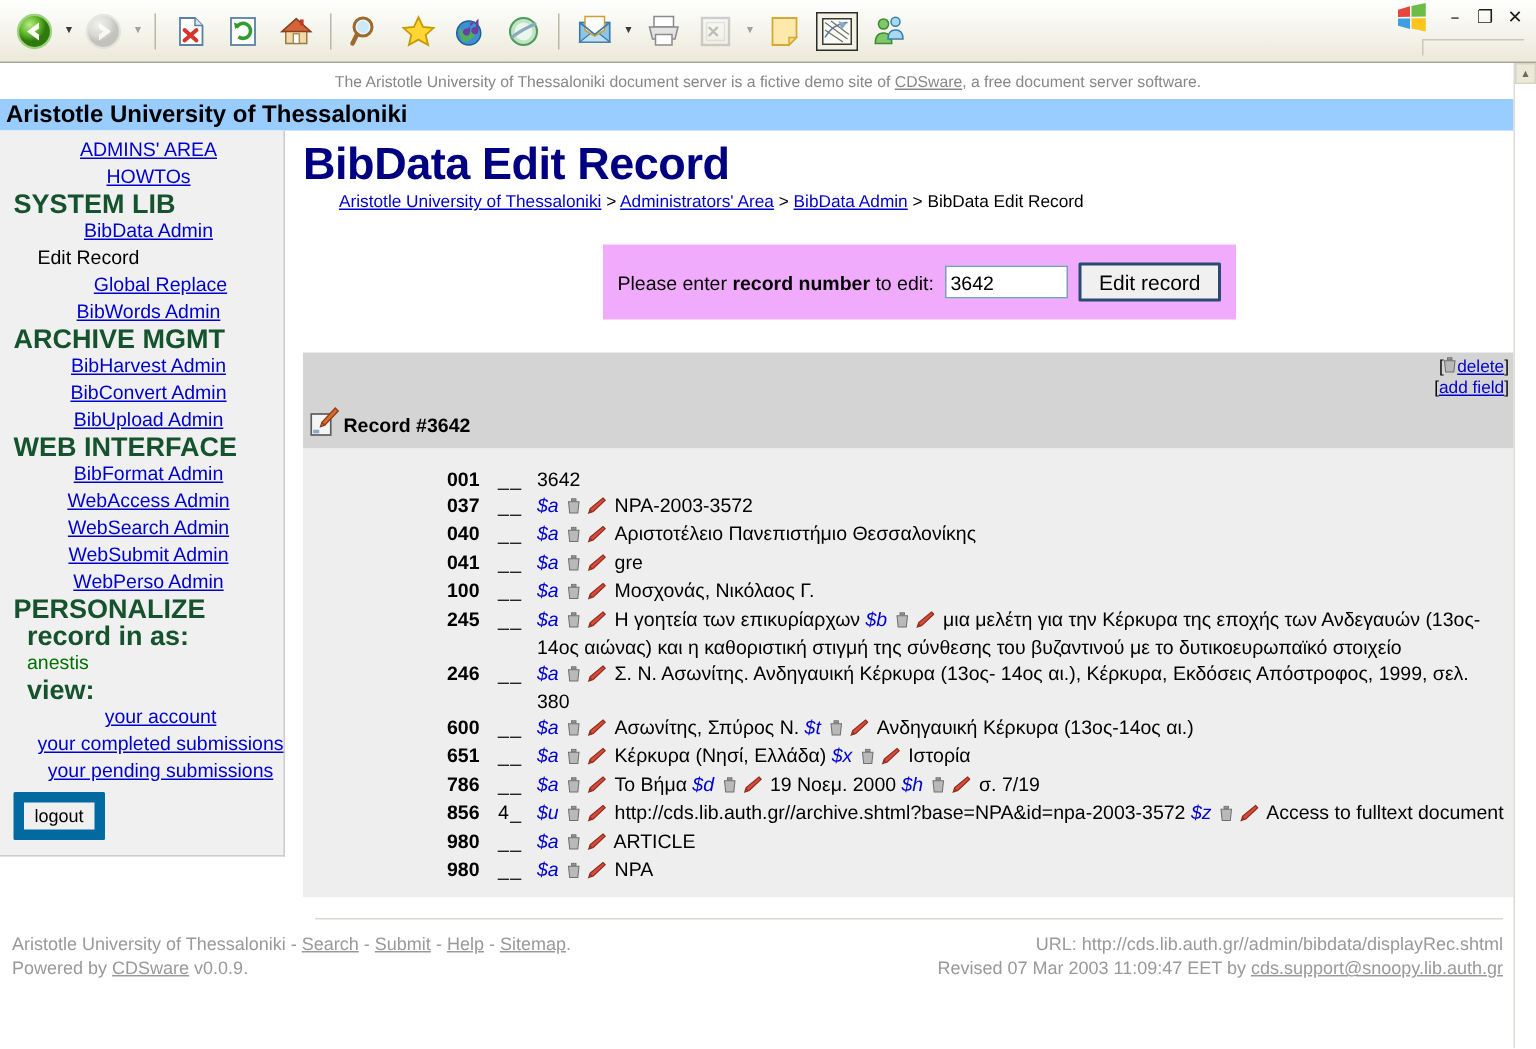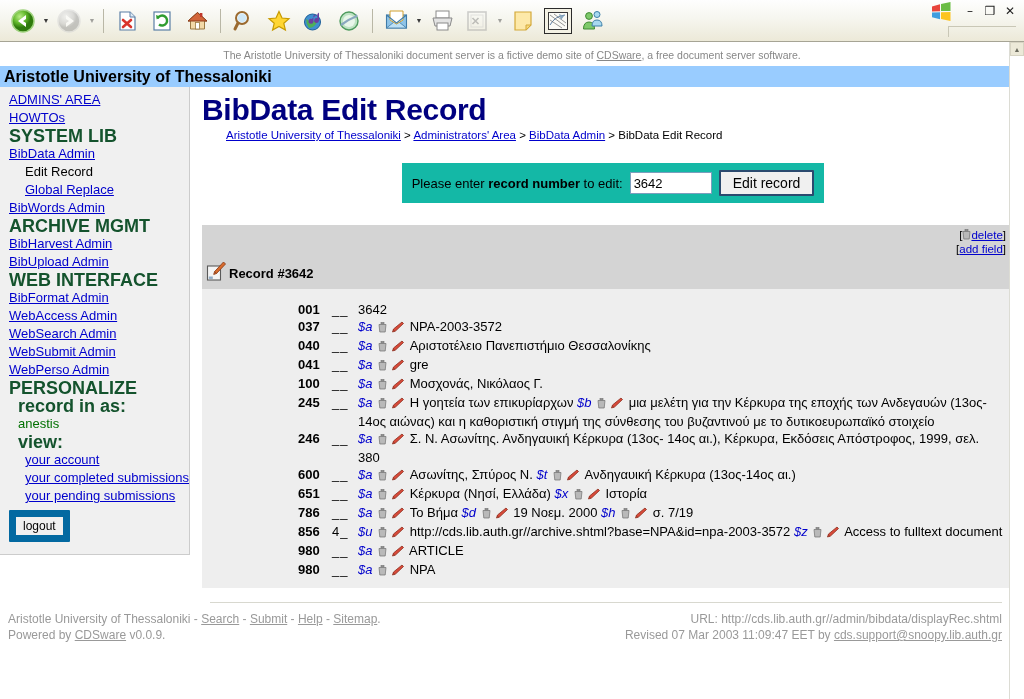--- a/index.html
+++ b/index.html
@@ -70,21 +70,21 @@
   #columns{display:flex;align-items:flex-start;}
 
   
   #sidebar{
     width:190px;min-height:468px;background:#f0f0f0;border-right:1px solid #cccccc;
     border-bottom:1px solid #cccccc;padding:4px 0 10px 0;box-sizing:border-box;
     flex:0 0 190px;
   }
   .nav-link{
     display:block;color:#0000cc;text-decoration:underline;font-size:13px;
-    line-height:18px;padding-left:9px;white-space:nowrap;
+    line-height:18px;padding-left:9px;white-space:nowrap;text-align:center;
   }
   .nav-head{
     display:block;font-weight:bold;color:#14532d;font-size:18px;line-height:18px;
     padding-left:9px;white-space:nowrap;
   }
   .nav-sub{padding-left:25px;}
   .nav-plain{
     display:block;color:#000;font-size:13px;line-height:18px;padding-left:25px;
     white-space:nowrap;
   }
@@ -104,21 +104,21 @@
     font-size:30px;font-weight:bold;color:#000080;margin:0 0 2px 0;
     font-family:"Liberation Sans",sans-serif;letter-spacing:-0.3px;
   }
   #breadcrumb{font-size:11.5px;color:#000;padding-left:24px;margin-bottom:22px;}
   #breadcrumb a{color:#0000cc;text-decoration:underline;}
   #breadcrumb .sep{color:#000;}
 
   
   #search-row{display:flex;justify-content:center;}
   #search-box{
-    background:#14b8a6;padding:7px 10px;display:flex;align-items:center;gap:7px;
+    background:#f0abfc;padding:12px 10px;display:flex;align-items:center;gap:7px;
     font-size:13px;
   }
   #search-box .lbl{white-space:nowrap;}
   #recnum{
     width:74px;height:18px;font-family:"Liberation Sans",sans-serif;font-size:13px;
     border:1px solid #7b9ebd;padding:1px 3px;box-sizing:content-box;background:#fff;
   }
   #edit-record-btn{
     font-family:"Liberation Sans",sans-serif;font-size:14px;padding:3px 12px;
     background:#f0f0f0;border:2px solid #2b4a6f;color:#000;cursor:pointer;
@@ -356,20 +356,21 @@
       <div id="sidebar-items">
           <a href="#" class="nav-link">ADMINS' AREA</a>
           <a href="#" class="nav-link">HOWTOs</a>
           <span class="nav-head">SYSTEM LIB</span>
           <a href="#" class="nav-link">BibData Admin</a>
           <span class="nav-plain">Edit Record</span>
           <a href="#" class="nav-link nav-sub">Global Replace</a>
           <a href="#" class="nav-link">BibWords Admin</a>
           <span class="nav-head">ARCHIVE MGMT</span>
           <a href="#" class="nav-link">BibHarvest Admin</a>
+          <a href="#" class="nav-link">BibConvert Admin</a>
           <a href="#" class="nav-link">BibUpload Admin</a>
           <span class="nav-head">WEB INTERFACE</span>
           <a href="#" class="nav-link">BibFormat Admin</a>
           <a href="#" class="nav-link">WebAccess Admin</a>
           <a href="#" class="nav-link">WebSearch Admin</a>
           <a href="#" class="nav-link">WebSubmit Admin</a>
           <a href="#" class="nav-link">WebPerso Admin</a>
           <span class="nav-head">PERSONALIZE</span>
           <span class="nav-head nav-sub2">record in as:</span>
           <span class="nav-user">anestis</span>

